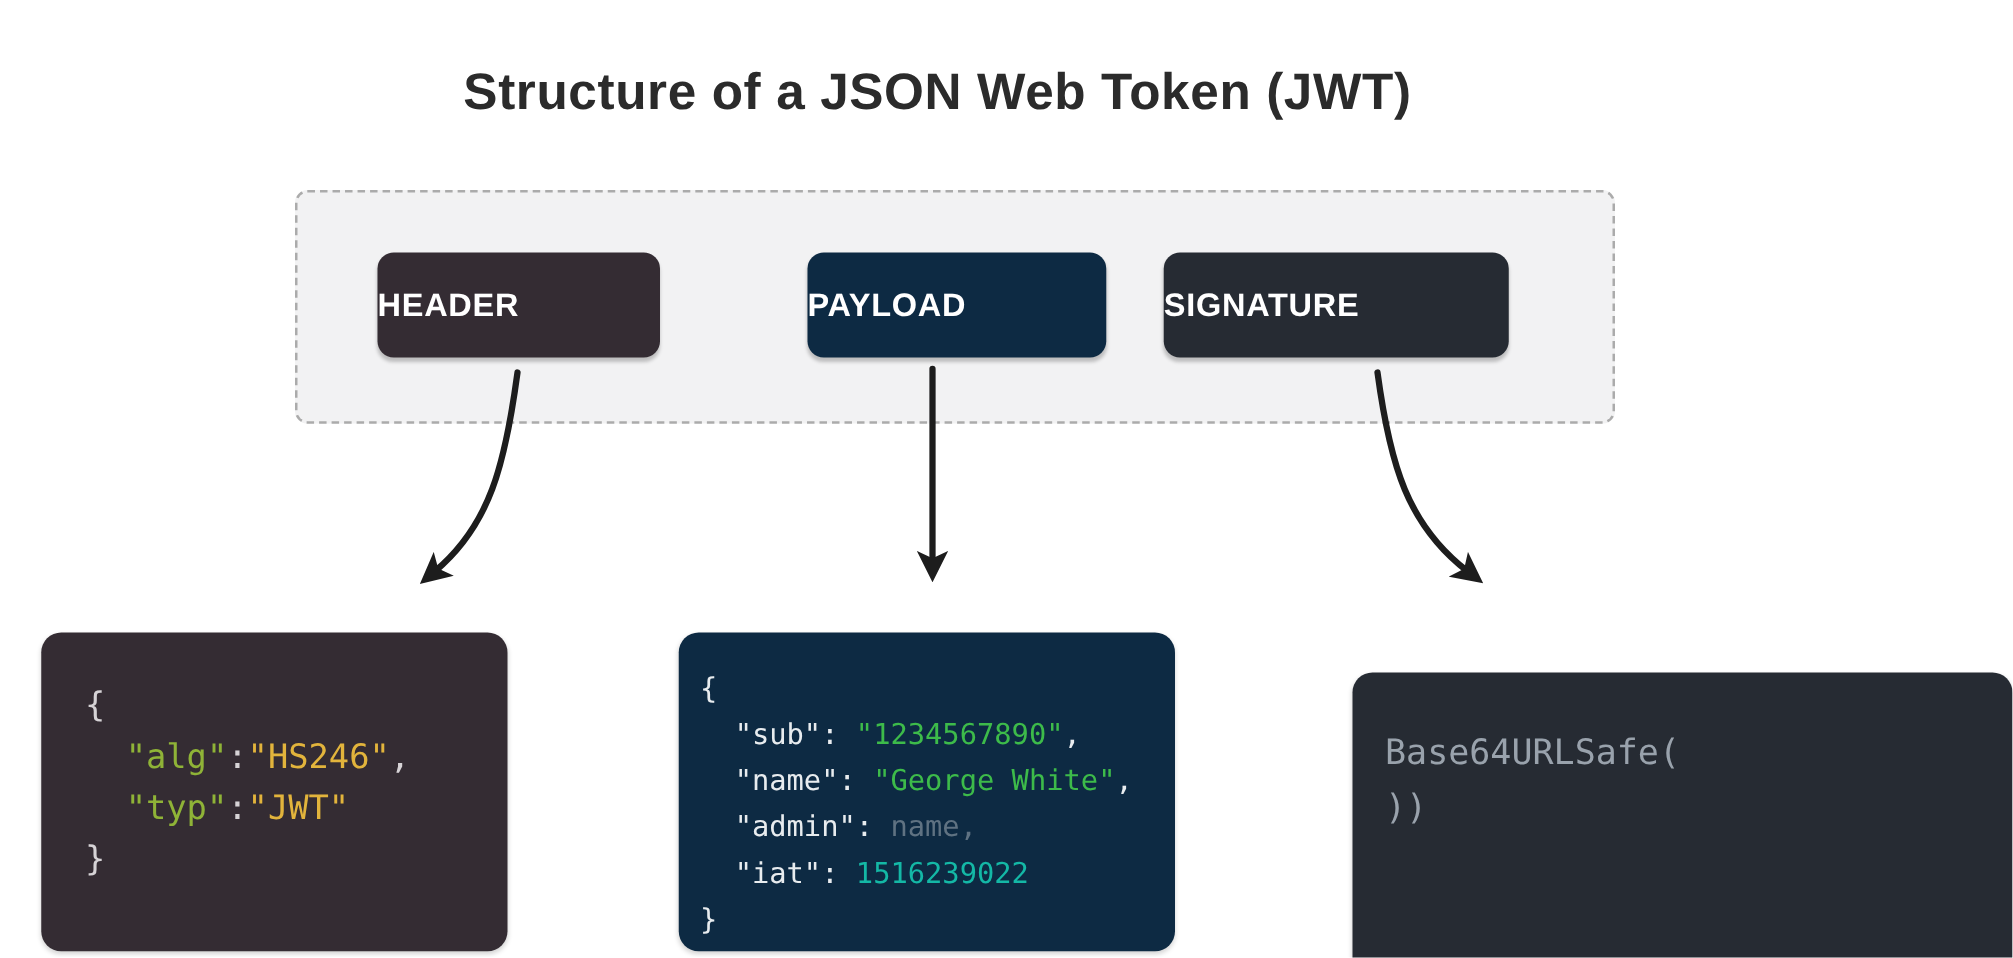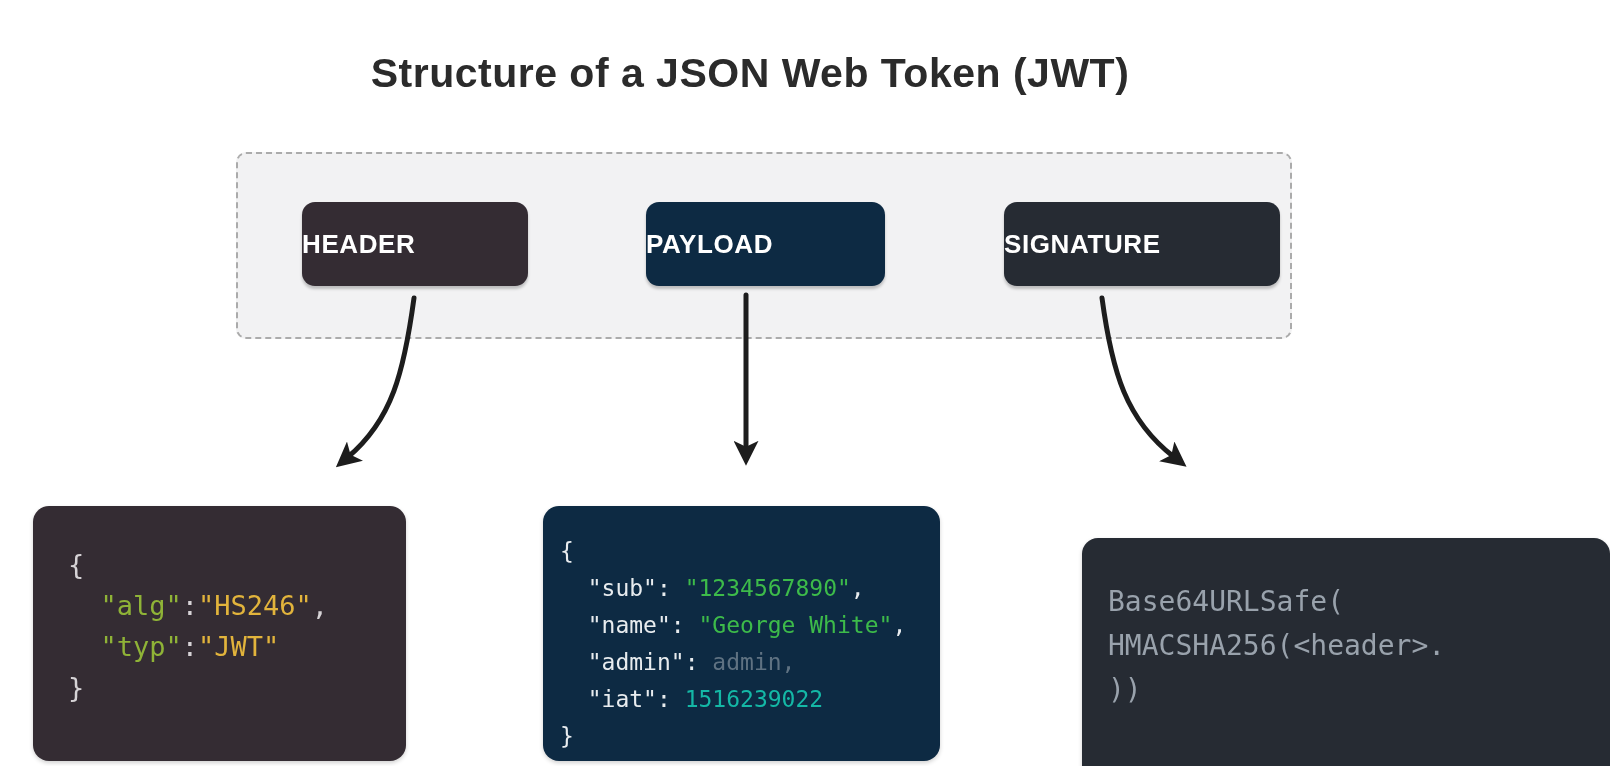--- a/index.html
+++ b/index.html
@@ -25,21 +25,21 @@
   }
   .part-box {
     position:absolute; top:202px; height:84px;
     border-radius:13px;
     display:flex; align-items:center; justify-content:flex-start;
     color:#ffffff; font-weight:700; font-size:26px; letter-spacing:0.6px;
     box-shadow:0 3px 3px rgba(0,0,0,0.22);
   }
   #part-header    { left:302px; width:226px; background:#342c33; }
   #part-payload   { left:646px; width:239px; background:#0d2a43; }
-  #part-signature { left:1004px; width:276px; background:#262b33; }
+  #part-signature { left:931px; width:276px; background:#262b33; }
   .arrows {
     position:absolute; left:0; top:0;
     pointer-events:none;
   }
   .code-block {
     position:absolute; top:506px; height:255px;
     border-radius:16px;
     font-family:"DejaVu Sans Mono", monospace;
     box-shadow:0 2px 4px rgba(0,0,0,0.18);
     overflow:hidden;
@@ -95,24 +95,23 @@
       <div class="line"><span style="color: rgb(214, 211, 214);">{</span></div>
       <div class="line"><span style="color: rgb(214, 211, 214);">  </span><span style="color: rgb(143, 179, 55);">"alg"</span><span style="color: rgb(214, 211, 214);">:</span><span style="color: rgb(226, 180, 60);">"HS246"</span><span style="color: rgb(214, 211, 214);">,</span></div>
       <div class="line"><span style="color: rgb(214, 211, 214);">  </span><span style="color: rgb(143, 179, 55);">"typ"</span><span style="color: rgb(214, 211, 214);">:</span><span style="color: rgb(226, 180, 60);">"JWT"</span></div>
       <div class="line"><span style="color: rgb(214, 211, 214);">}</span></div>
     </div>
 
   <div class="code-block" id="code-payload">
       <div class="line"><span style="color: rgb(232, 236, 239);">{</span></div>
       <div class="line"><span style="color: rgb(232, 236, 239);">  </span><span style="color: rgb(232, 236, 239);">"sub"</span><span style="color: rgb(232, 236, 239);">: </span><span style="color: rgb(61, 187, 74);">"1234567890"</span><span style="color: rgb(232, 236, 239);">,</span></div>
       <div class="line"><span style="color: rgb(232, 236, 239);">  </span><span style="color: rgb(232, 236, 239);">"name"</span><span style="color: rgb(232, 236, 239);">: </span><span style="color: rgb(61, 187, 74);">"George White"</span><span style="color: rgb(232, 236, 239);">,</span></div>
-      <div class="line"><span style="color: rgb(232, 236, 239);">  </span><span style="color: rgb(232, 236, 239);">"admin"</span><span style="color: rgb(232, 236, 239);">: </span><span style="color: rgb(95, 114, 130);">admin</span><span style="color: rgb(95, 114, 130);">,</span></div>
+      <div class="line"><span style="color: rgb(232, 236, 239);">  </span><span style="color: rgb(232, 236, 239);">"admin"</span><span style="color: rgb(232, 236, 239);">: </span><span style="color: rgb(95, 114, 130);">name</span><span style="color: rgb(95, 114, 130);">,</span></div>
       <div class="line"><span style="color: rgb(232, 236, 239);">  </span><span style="color: rgb(232, 236, 239);">"iat"</span><span style="color: rgb(232, 236, 239);">: </span><span style="color: #14b8a6;">1516239022</span></div>
       <div class="line"><span style="color: rgb(232, 236, 239);">}</span></div>
     </div>
 
   <div class="code-block" id="code-signature">
       <div class="line"><span style="color: rgb(153, 162, 172);">Base64URLSafe(</span></div>
-      <div class="line"><span style="color: rgb(153, 162, 172);">HMACSHA256(&lt;header&gt;.</span></div>
       <div class="line"><span style="color: rgb(153, 162, 172);">))</span></div>
     </div>
 
 </div>
 
 </body></html>

